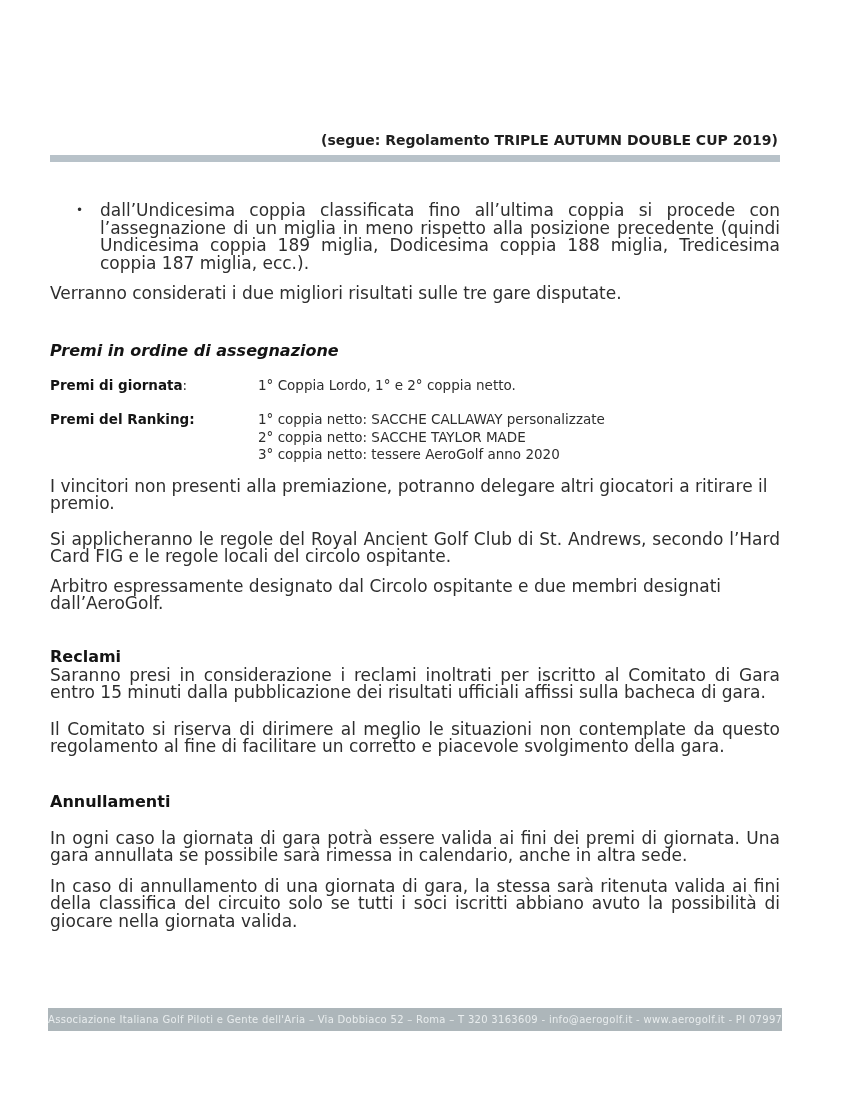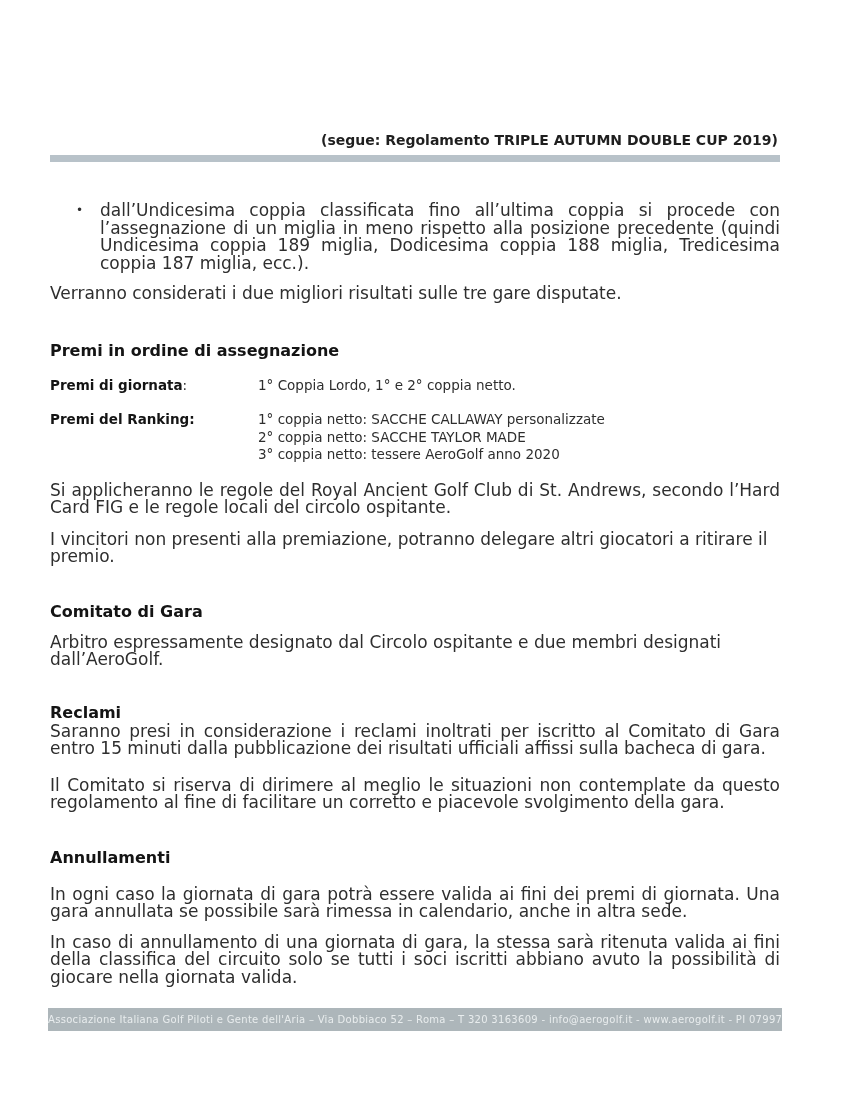--- a/index.html
+++ b/index.html
@@ -52,21 +52,21 @@
   }
   .bullet-row .body-par { flex: 1; }
   .results-note { margin-top: 13px; }
   h2.section-heading {
     font-size: 16px;
     line-height: 20px;
     font-weight: bold;
     color: #141414;
     text-align: left;
   }
-  .heading-premi { margin-top: 38px; }
+  .heading-premi { margin-top: 38px; font-style: italic; }
   .prize-row {
     display: flex;
     font-size: 13.5px;
     line-height: 17.5px;
     gap: 8px;
   }
   .prize-row .prize-label {
     flex: 0 0 200px;
     font-weight: bold;
     color: #141414;
@@ -126,24 +126,23 @@
 
     <div class="prize-row row-ranking">
       <div class="prize-label">Premi del Ranking:</div>
       <div class="prize-value">
         <div>1° coppia netto: SACCHE CALLAWAY personalizzate</div>
         <div>2° coppia netto: SACCHE TAYLOR MADE</div>
         <div>3° coppia netto: tessere AeroGolf anno 2020</div>
       </div>
     </div>
 
+    <p class="body-par winners-note">I vincitori non presenti alla premiazione, potranno delegare altri giocatori a ritirare il premio.</p>
     <p class="body-par rules-note">Si applicheranno le regole del Royal Ancient Golf Club di St. Andrews, secondo l’Hard Card FIG e le regole locali del circolo ospitante.</p>
-    <p class="body-par winners-note">I vincitori non presenti alla premiazione, potranno delegare altri giocatori a ritirare il premio.</p>
 
-    <h2 class="section-heading heading-comitato">Comitato di Gara</h2>
     <p class="body-par comitato-body">Arbitro espressamente designato dal Circolo ospitante e due membri designati dall’AeroGolf.</p>
 
     <h2 class="section-heading heading-reclami">Reclami</h2>
     <p class="body-par reclami-p1">Saranno presi in considerazione i reclami inoltrati per iscritto al Comitato di Gara entro 15 minuti dalla pubblicazione dei risultati ufficiali affissi sulla bacheca di gara.</p>
     <p class="body-par reclami-p2">Il Comitato si riserva di dirimere al meglio le situazioni non contemplate da questo regolamento al fine di facilitare un corretto e piacevole svolgimento della gara.</p>
 
     <h2 class="section-heading heading-annullamenti">Annullamenti</h2>
     <p class="body-par annullamenti-p2">In ogni caso la giornata di gara potrà essere valida ai fini dei premi di giornata. Una gara annullata se possibile sarà rimessa in calendario, anche in altra sede.</p>
     <p class="body-par annullamenti-p1">In caso di annullamento di una giornata di gara, la stessa sarà ritenuta valida ai fini della classifica del circuito solo se tutti i soci iscritti abbiano avuto la possibilità di giocare nella giornata valida.</p>
 

